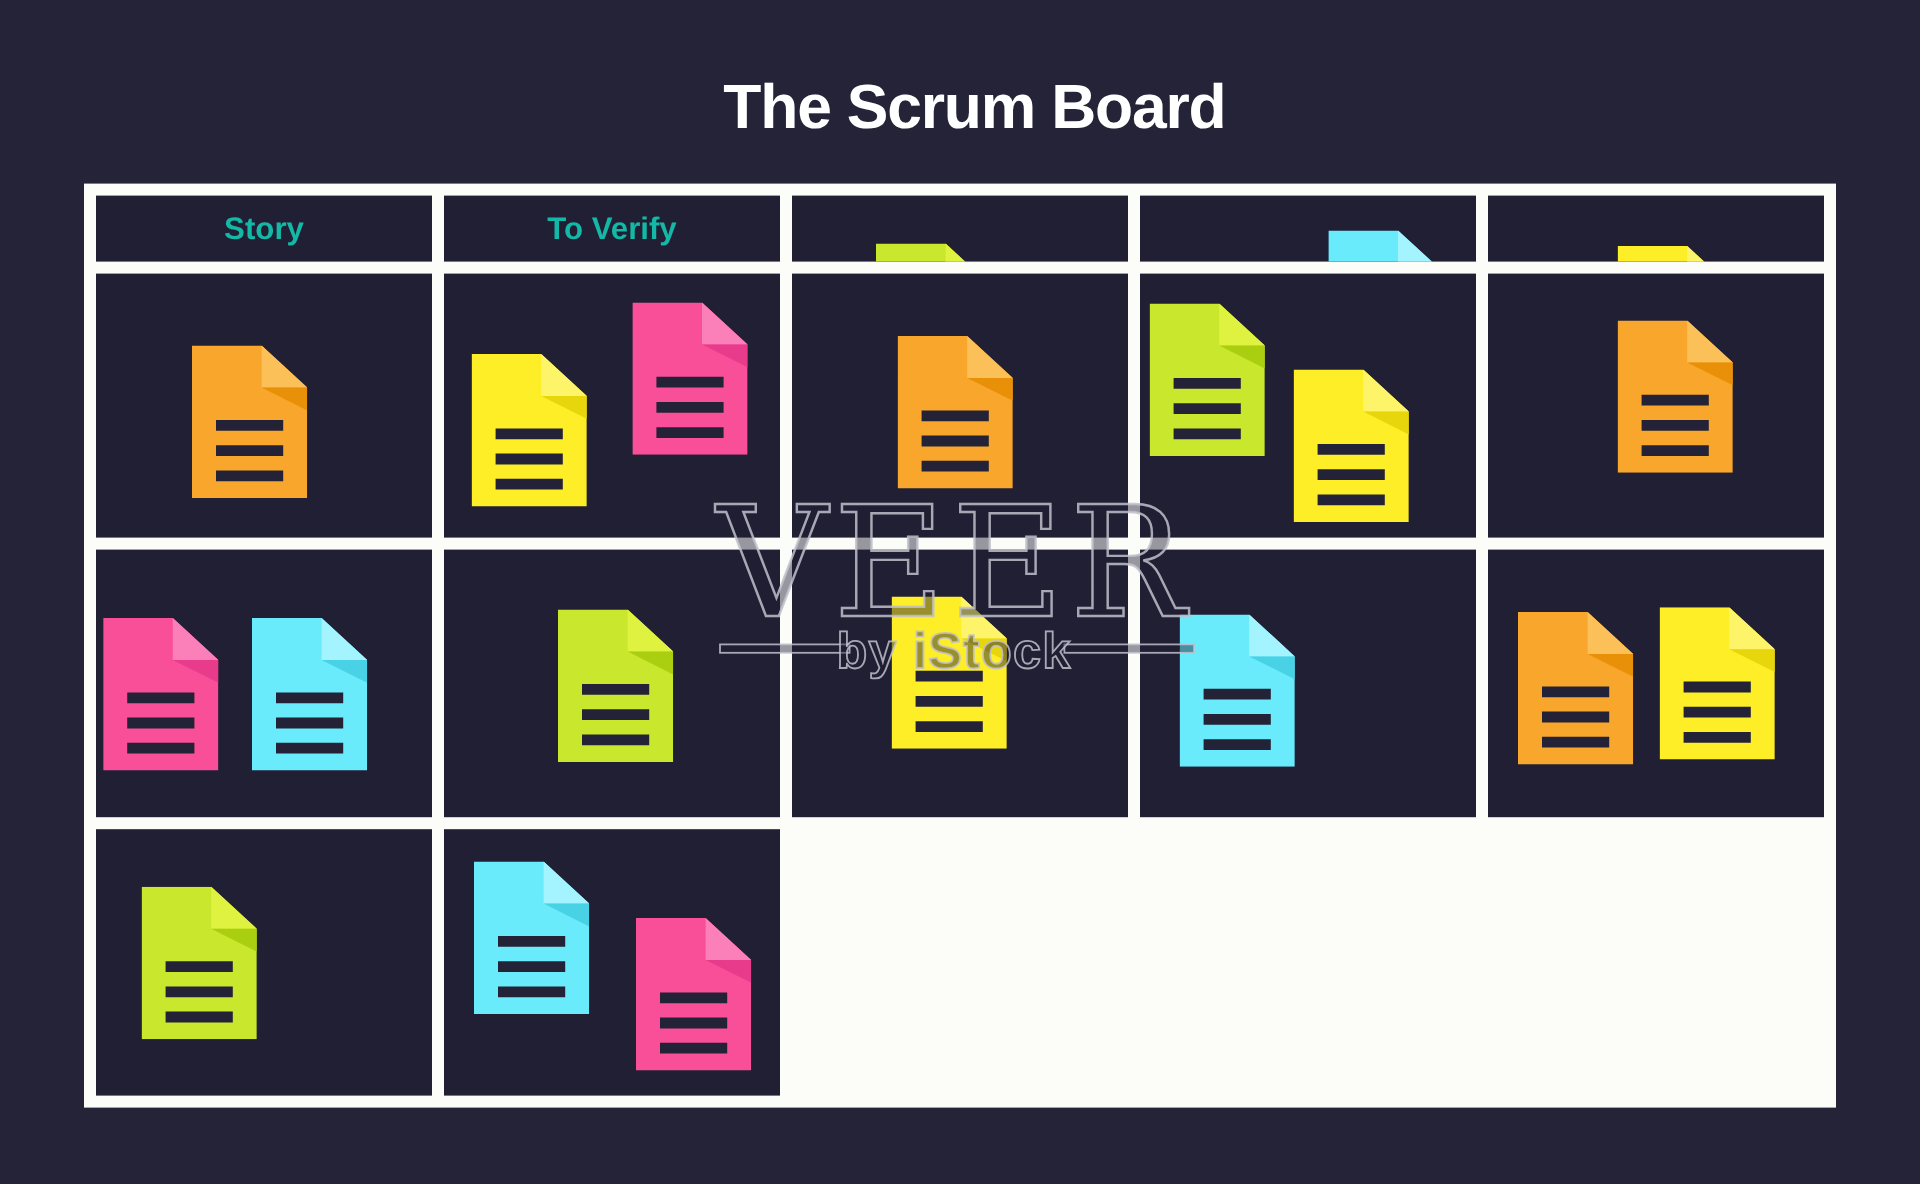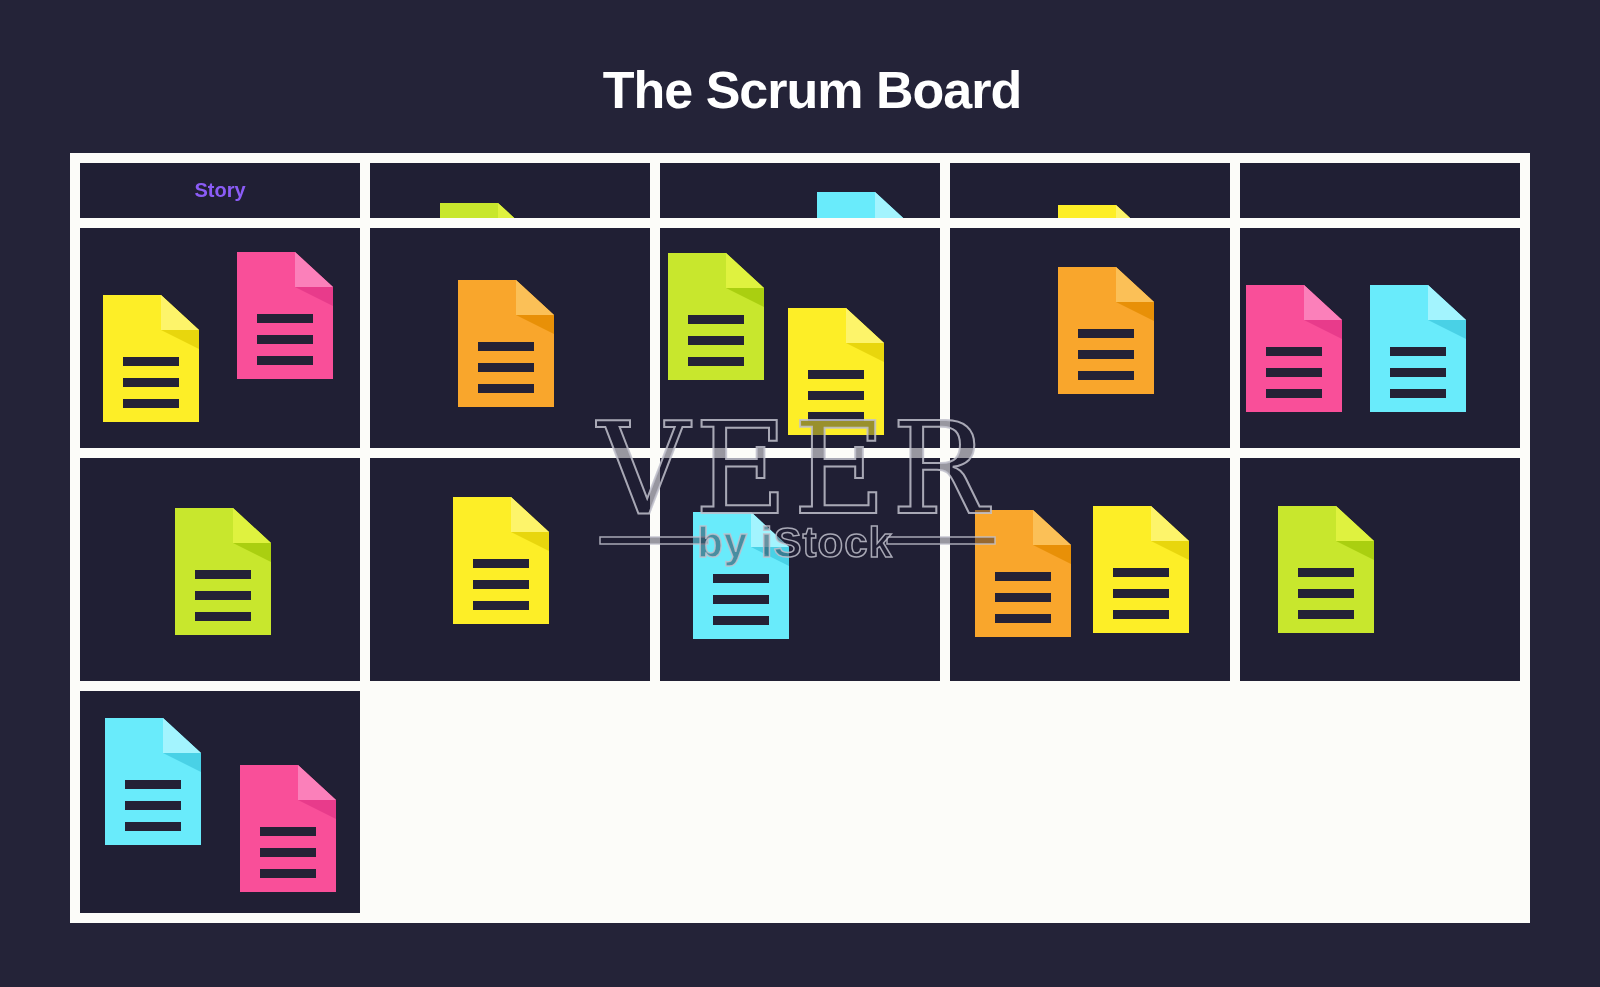--- a/index.html
+++ b/index.html
@@ -13,23 +13,23 @@
     text-align:center;color:#ffffff;font-size:52px;font-weight:700;letter-spacing:-1px;padding-left:12px;
   }
   .board{
     position:absolute;left:70px;top:153px;width:1460px;height:770px;
     background:#fcfcf9;box-sizing:border-box;padding:10px;
     display:grid;gap:10px;
     grid-template-columns:repeat(5,1fr);
     grid-template-rows:55px 220px 223px 222px;
   }
   .hcell{
-    background:#201f34;color:#8b5cf6;
+    background:#201f34;color:#14b8a6;
     display:flex;align-items:center;justify-content:center;
-    font-size:20px;font-weight:700;
+    font-size:26px;font-weight:700;
   }
   .cell{background:#201f34;position:relative;overflow:hidden;}
   .note{position:absolute;display:block;}
   .wm{position:absolute;left:0;top:385px;pointer-events:none;}
   .wm-veer{
     font-family:"DejaVu Serif", serif;font-size:128px;letter-spacing:5px;
     fill:rgba(30,29,50,0.45);stroke:rgba(193,193,204,0.85);stroke-width:2px;
     text-anchor:middle;
   }
   .wm-by{
@@ -39,20 +39,21 @@
   }
   .wm-line{fill:rgba(30,29,50,0.45);stroke:rgba(193,193,204,0.85);stroke-width:1.5px;}
 </style>
 </head>
 <body>
 
 <h1 class="title">The Scrum Board</h1>
 
 <div class="board">
   <div class="hcell">Story</div>
+  <div class="hcell">To Verify</div>
 
   <div class="cell">
       <svg viewBox="0 0 96 127" width="96" height="127" class="note" style="left: 70px; top: 40px;">
         <path d="M0,0 H58 L96,35 V127 H0 Z" fill="#c8e72d"></path>
         <path d="M58,0 L96,35 H58 Z" fill="#dff23f"></path>
         <path d="M58,35 H96 L96,54 Z" fill="#aacf10"></path>
         <path d="M20,62 h56 v9 h-56 Z" fill="#242236"></path>
         <path d="M20,83 h56 v9 h-56 Z" fill="#242236"></path>
         <path d="M20,104 h56 v9 h-56 Z" fill="#242236"></path>
       </svg>

